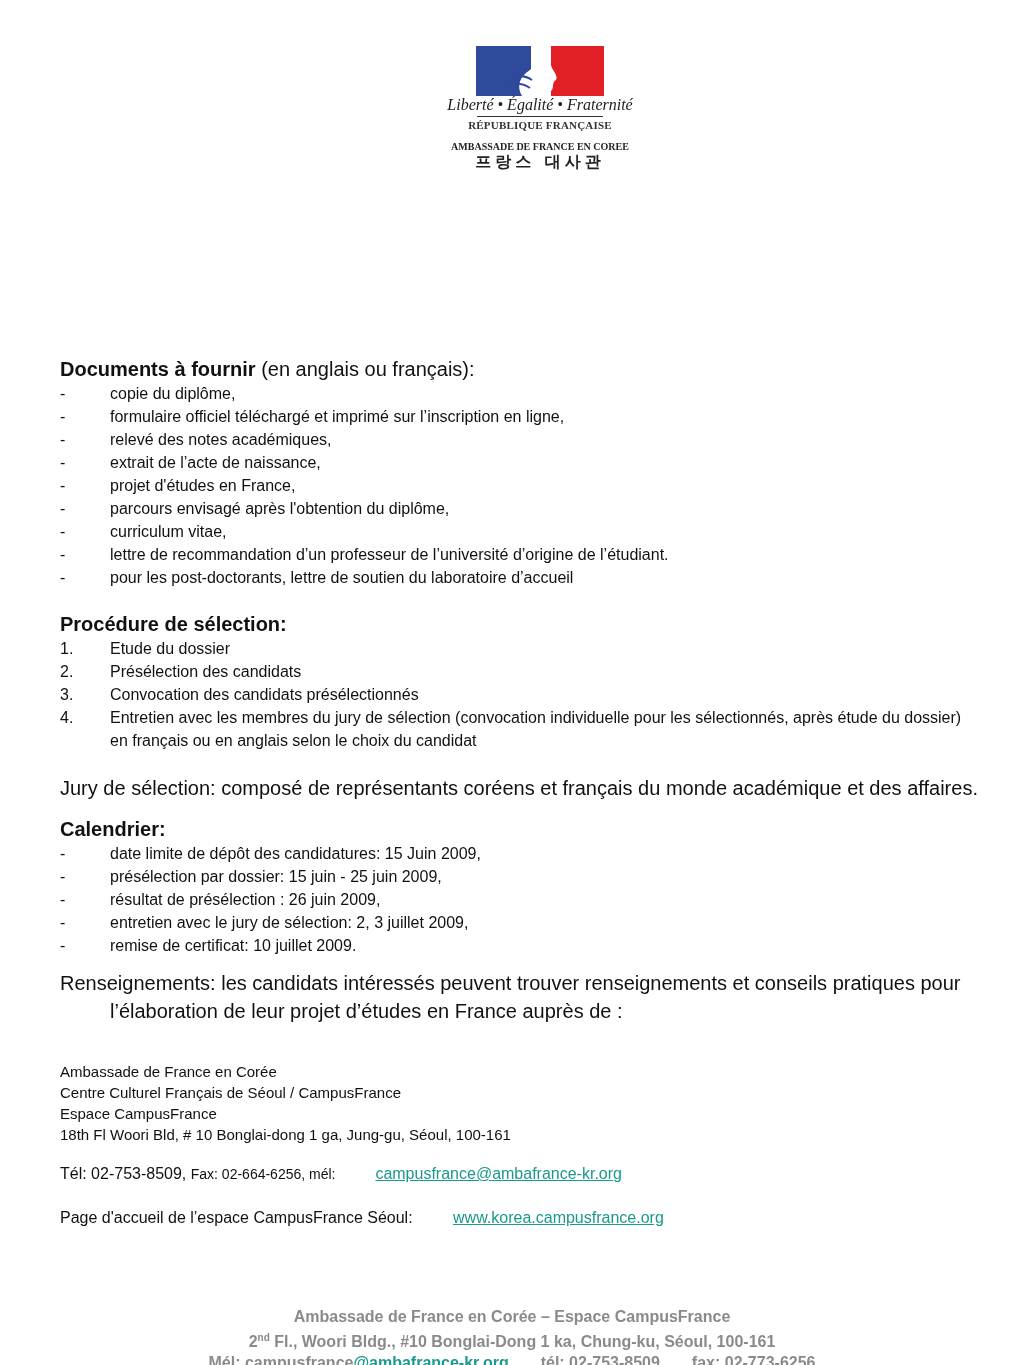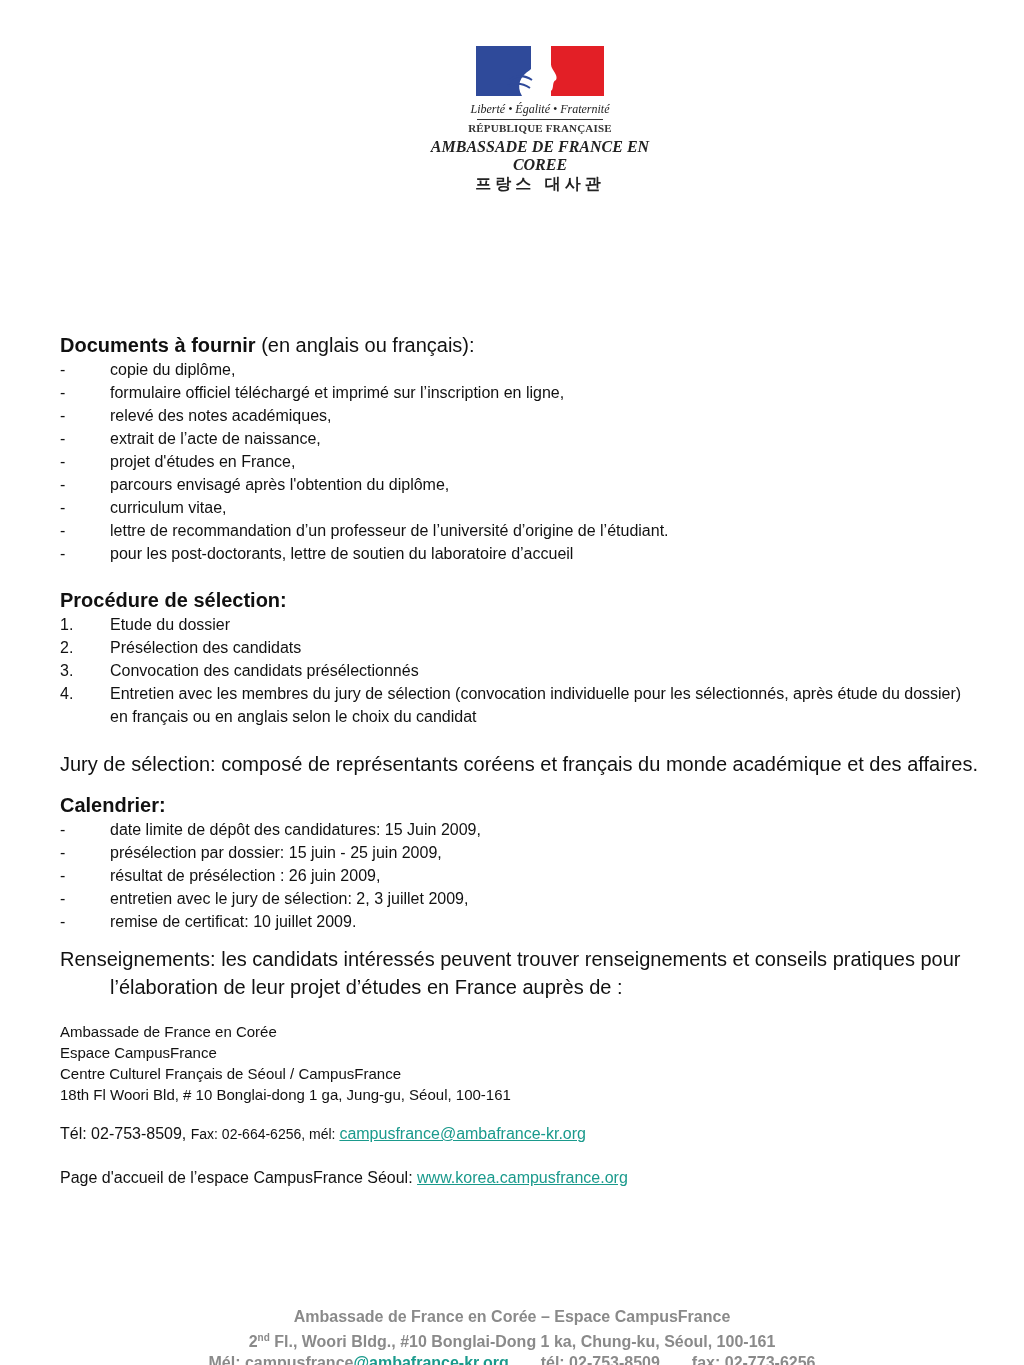--- a/index.html
+++ b/index.html
@@ -3,36 +3,36 @@
 <meta charset="utf-8">
 <style>
   html, body { margin:0; padding:0; background:#ffffff; }
   body { width:1024px; height:1365px; position:relative; overflow:hidden; font-family:"Liberation Sans", sans-serif; color:#111; }
   .logo { position:absolute; left:430px; top:46px; width:220px; text-align:center; }
   .flag { width:128px; height:50px; margin:0 auto; display:flex; position:relative; }
   .flag .blue { width:55px; background:#2f4a9a; }
   .flag .white { width:20px; background:#fff; }
   .flag .red { width:53px; background:#e31f26; }
   .flag .profile { position:absolute; left:26px; top:4px; width:70px; height:46px; }
-  .motto { font-family:"Liberation Serif", serif; font-style:italic; font-size:12px; margin-top:6px; color:#222; }
+  .motto { font-family:"Liberation Serif", serif; font-style:italic; font-size:16px; margin-top:0; color:#222; }
   .rule { width:126px; height:1px; background:#333; margin:2px auto; }
   .rep { font-family:"Liberation Serif", serif; font-weight:bold; font-size:11px; letter-spacing:0.2px; color:#333; }
-  .amb { font-family:"Liberation Serif", serif; font-weight:bold; font-size:16px; margin-top:4px; color:#222;font-style:italic; }
+  .amb { font-family:"Liberation Serif", serif; font-weight:bold; font-size:10px; margin-top:10px; color:#222; }
   .kor { font-family:"DejaVu Sans", sans-serif; font-weight:bold; font-size:16px; letter-spacing:4px; color:#222; }
 
-  .content { position:absolute; left:60px; top:332px; width:920px; }
+  .content { position:absolute; left:60px; top:356px; width:920px; }
   .h { font-weight:bold; font-size:20px; }
   .hn { font-size:20px; font-weight:normal; }
   .line { font-size:16px; line-height:23px; display:flex; }
   .line .mk { width:50px; flex:none; }
   .bold { font-weight:normal; }
   .sec { margin-top:0; }
   .para { font-size:20px; line-height:28px; padding-left:50px; text-indent:-50px; }
   .addr { font-size:15px; line-height:21px; }
-  a { color:#1a9a8c; text-decoration:underline; }
+  a { color:#1a9a8c; text-decoration:underline;margin-left:36px; }
   .footer { position:absolute; left:0; width:1024px; top:1306px; text-align:center; color:#8a8a8a; font-weight:bold; font-size:16px; line-height:21px; }
   .footer .teal { color:#1a9a8c; }
 </style>
 </head>
 <body>
 
 <div class="logo">
   <div class="flag">
     <div class="blue"></div>
       <div class="white"></div>
@@ -144,24 +144,24 @@
           <span class="mk">-</span>
           <span>remise de certificat: 10 juillet 2009.</span>
         </div>
       </div>
   </div>
 
   <div style="margin-top:12px;" class="para">
     <span class="bold">Renseignements:</span><span> les candidats intéressés peuvent trouver renseignements et conseils pratiques pour l’élaboration de leur projet d’études en France auprès de :</span>
   </div>
 
-  <div style="margin-top:20px;" class="addr">
+  <div style="margin-top:36px;" class="addr">
     <div>Ambassade de France en Corée</div>
+    <div>Centre Culturel Français de Séoul / CampusFrance</div>
     <div>Espace CampusFrance</div>
-    <div>Centre Culturel Français de Séoul / CampusFrance</div>
     <div>18th Fl Woori Bld, # 10 Bonglai-dong 1 ga, Jung-gu, Séoul, 100-161</div>
   </div>
 
   <div style="margin-top:18px; font-size:16px; line-height:22px;">
     <span>Tél: 02-753-8509, </span><span style="font-size:14px;">Fax: 02-664-6256, mél: </span><a style="font-size:16px;">campusfrance@ambafrance-kr.org</a>
   </div>
 
   <div style="margin-top:22px; font-size:16px; line-height:22px;">
     <span>Page d'accueil de l’espace CampusFrance Séoul: </span><a>www.korea.campusfrance.org</a>
   </div>

